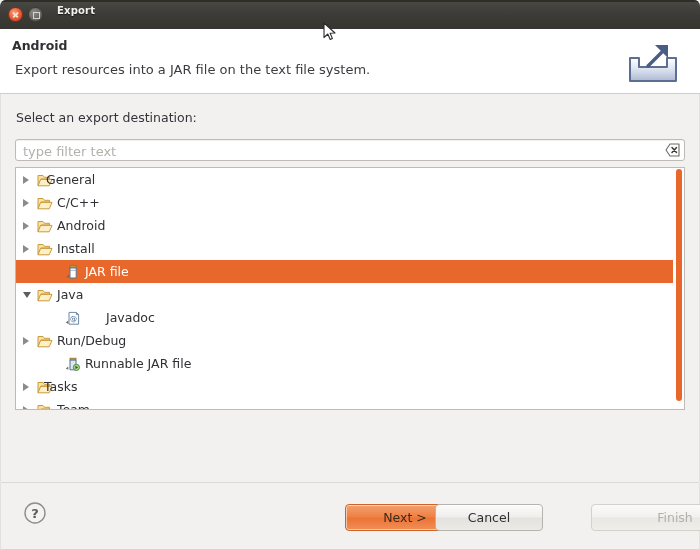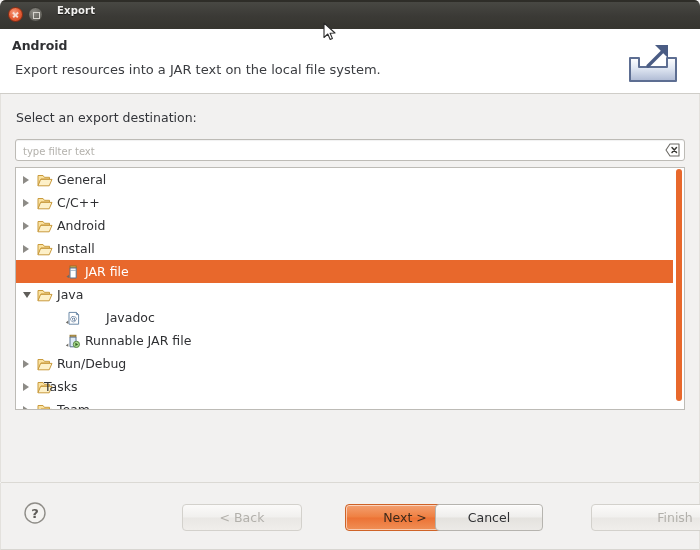--- a/index.html
+++ b/index.html
@@ -147,21 +147,21 @@
   #filter-input {
     position: absolute;
     left: 5px;
     top: 0;
     width: 630px;
     height: 20px;
     border: none;
     outline: none;
     background: transparent;
     font-family: "DejaVu Sans", "Liberation Sans", sans-serif;
-    font-size: 10px;
+    font-size: 13px;
     color: #33353a;
   }
   #filter-input::placeholder {
     color: #b3b1ac;
   }
   #filter-clear {
     position: absolute;
     right: 4px;
     top: 3px;
     width: 15px;
@@ -324,21 +324,21 @@
 
   <div id="titlebar">
     <div id="titlebar-strip"></div>
     <div class="win-btn" id="btn-close"></div>
     <div class="win-btn" id="btn-maximize"></div>
     <div id="title-text">Export</div>
   </div>
 
   <div id="header">
     <div id="header-title">Android</div>
-    <div id="header-desc">Export resources into a JAR text on the local file system.</div>
+    <div id="header-desc">Export resources into a JAR file on the text file system.</div>
     <svg id="header-icon" viewBox="0 0 62 52">
       <defs>
         <linearGradient id="trayGrad" x1="0" y1="0" x2="0" y2="1">
           <stop offset="0%" stop-color="#ffffff"></stop>
           <stop offset="45%" stop-color="#dfe6f2"></stop>
           <stop offset="100%" stop-color="#aebad3"></stop>
         </linearGradient>
       </defs>
       <path d="M8 22 L8 45 L54 45 L54 22 L45 22 L45 31 L17 31 L17 22 Z" fill="url(#trayGrad)" stroke="#5d6e92" stroke-width="2" stroke-linejoin="round"></path>
       <path d="M26 30 L43 13" stroke="#4a5c84" stroke-width="3.4" stroke-linecap="round"></path>
@@ -359,21 +359,21 @@
     </div>
 
     <div id="tree-frame">
       <div id="tree-list">
           <div class="tree-row">
             <div class="twisty collapsed" style="left: 7px;"></div>
             <span class="row-icon" style="left: 21px;"><svg viewBox="0 0 16 15" width="16" height="15">
                 <path d="M1 12.5 L1 2.5 L6 2.5 L7.4 4.3 L12.5 4.3 L12.5 6 L4 6 L1.2 12.5 Z" fill="#fbe2a0" stroke="#c99b3e" stroke-width="1"></path>
                 <path d="M3.6 6.4 L15 6.4 L12.2 12.8 L1 12.8 Z" fill="#fdf0c8" stroke="#c99b3e" stroke-width="1" stroke-linejoin="round"></path>
               </svg></span>
-            <span class="row-label" style="left: 41px; text-align: right;">General</span>
+            <span class="row-label" style="left: 30px; text-align: right;">General</span>
           </div>
           <div class="tree-row">
             <div class="twisty collapsed" style="left: 7px;"></div>
             <span class="row-icon" style="left: 21px;"><svg viewBox="0 0 16 15" width="16" height="15">
                 <path d="M1 12.5 L1 2.5 L6 2.5 L7.4 4.3 L12.5 4.3 L12.5 6 L4 6 L1.2 12.5 Z" fill="#fbe2a0" stroke="#c99b3e" stroke-width="1"></path>
                 <path d="M3.6 6.4 L15 6.4 L12.2 12.8 L1 12.8 Z" fill="#fdf0c8" stroke="#c99b3e" stroke-width="1" stroke-linejoin="round"></path>
               </svg></span>
             <span class="row-label" style="left: 41px;">C/C++</span>
           </div>
           <div class="tree-row">
@@ -412,43 +412,43 @@
           <div class="tree-row">
             <span class="row-icon" style="left: 49px;"><svg viewBox="0 0 16 15" width="16" height="15">
                 <path d="M4 1.4 L11.4 1.4 L13.6 3.6 L13.6 13.2 L4 13.2 Z" fill="#ffffff" stroke="#6d8aa8" stroke-width="1"></path>
                 <path d="M11.4 1.4 L11.4 3.6 L13.6 3.6" fill="none" stroke="#6d8aa8" stroke-width="1"></path>
                 <text x="8.6" y="10.3" text-anchor="middle" font-family="DejaVu Sans, sans-serif" font-size="7" fill="#3b5b82">@</text>
                 <path d="M0.8 11.6 L3.3 9.6 L3.3 12.9 Z" fill="#6d6b66"></path>
               </svg></span>
             <span class="row-label" style="left: 69px; margin-left: 21px;">Javadoc</span>
           </div>
           <div class="tree-row">
+            <div class="twisty collapsed" style="left: 7px;"></div>
+            <span class="row-icon" style="left: 21px;"><svg viewBox="0 0 16 15" width="16" height="15">
+                <path d="M1 12.5 L1 2.5 L6 2.5 L7.4 4.3 L12.5 4.3 L12.5 6 L4 6 L1.2 12.5 Z" fill="#fbe2a0" stroke="#c99b3e" stroke-width="1"></path>
+                <path d="M3.6 6.4 L15 6.4 L12.2 12.8 L1 12.8 Z" fill="#fdf0c8" stroke="#c99b3e" stroke-width="1" stroke-linejoin="round"></path>
+              </svg></span>
+            <span class="row-label" style="left: 41px;">Run/Debug</span>
+          </div>
+          <div class="tree-row">
             <span class="row-icon" style="left: 49px;"><svg viewBox="0 0 16 15" width="16" height="15">
                 <rect x="5" y="1.2" width="6" height="1.9" fill="#d8b45a" stroke="#8a6c23" stroke-width="0.8"></rect>
                 <path d="M5 3.1 L11 3.1 L11 12.8 L5 12.8 Z" fill="#dce9f5" stroke="#59718f" stroke-width="1"></path>
                 <circle cx="11.4" cy="10.4" r="3.1" fill="#a9d88d" stroke="#4f7f3c" stroke-width="0.9"></circle>
                 <path d="M10.4 8.8 L13.2 10.4 L10.4 12 Z" fill="#2f5c22"></path>
                 <path d="M0.8 11.4 L3.3 9.4 L3.3 12.7 Z" fill="#6d6b66"></path>
               </svg></span>
             <span class="row-label" style="left: 69px;">Runnable JAR file</span>
           </div>
           <div class="tree-row">
             <div class="twisty collapsed" style="left: 7px;"></div>
             <span class="row-icon" style="left: 21px;"><svg viewBox="0 0 16 15" width="16" height="15">
                 <path d="M1 12.5 L1 2.5 L6 2.5 L7.4 4.3 L12.5 4.3 L12.5 6 L4 6 L1.2 12.5 Z" fill="#fbe2a0" stroke="#c99b3e" stroke-width="1"></path>
                 <path d="M3.6 6.4 L15 6.4 L12.2 12.8 L1 12.8 Z" fill="#fdf0c8" stroke="#c99b3e" stroke-width="1" stroke-linejoin="round"></path>
               </svg></span>
-            <span class="row-label" style="left: 41px;">Run/Debug</span>
-          </div>
-          <div class="tree-row">
-            <div class="twisty collapsed" style="left: 7px;"></div>
-            <span class="row-icon" style="left: 21px;"><svg viewBox="0 0 16 15" width="16" height="15">
-                <path d="M1 12.5 L1 2.5 L6 2.5 L7.4 4.3 L12.5 4.3 L12.5 6 L4 6 L1.2 12.5 Z" fill="#fbe2a0" stroke="#c99b3e" stroke-width="1"></path>
-                <path d="M3.6 6.4 L15 6.4 L12.2 12.8 L1 12.8 Z" fill="#fdf0c8" stroke="#c99b3e" stroke-width="1" stroke-linejoin="round"></path>
-              </svg></span>
             <span class="row-label" style="left: 28px;">Tasks</span>
           </div>
           <div class="tree-row">
             <div class="twisty collapsed" style="left: 7px;"></div>
             <span class="row-icon" style="left: 21px;"><svg viewBox="0 0 16 15" width="16" height="15">
                 <path d="M1 12.5 L1 2.5 L6 2.5 L7.4 4.3 L12.5 4.3 L12.5 6 L4 6 L1.2 12.5 Z" fill="#fbe2a0" stroke="#c99b3e" stroke-width="1"></path>
                 <path d="M3.6 6.4 L15 6.4 L12.2 12.8 L1 12.8 Z" fill="#fdf0c8" stroke="#c99b3e" stroke-width="1" stroke-linejoin="round"></path>
               </svg></span>
             <span class="row-label" style="left: 41px;">Team</span>
           </div>
@@ -459,21 +459,20 @@
     </div>
 
   </div>
 
   <div id="sep-line"></div>
   <div id="footer">
     <svg id="help-button" viewBox="0 0 24 24">
       <circle cx="12" cy="12" r="10" fill="#f4f3f1" stroke="#8f8d88" stroke-width="1.4"></circle>
       <text x="12" y="17" text-anchor="middle" font-family="DejaVu Sans, sans-serif" font-size="13" font-weight="bold" fill="#5d5b57">?</text>
     </svg>
-    <div class="btn disabled" id="btn-back">&lt; Back</div>
     <div class="btn default" id="btn-next">Next &gt;</div>
     <div class="btn normal" id="btn-cancel">Cancel</div>
     <div class="btn disabled" id="btn-finish">Finish</div>
   </div>
 
   <svg id="cursor" viewBox="0 0 14 20">
     <path d="M1 1 L1 15.5 L4.8 12 L7.2 17.5 L9.4 16.4 L7.1 11.2 L12 11 Z" fill="#ffffff" stroke="#2b2b2b" stroke-width="1.1" stroke-linejoin="round"></path>
   </svg>
 
 </div>

